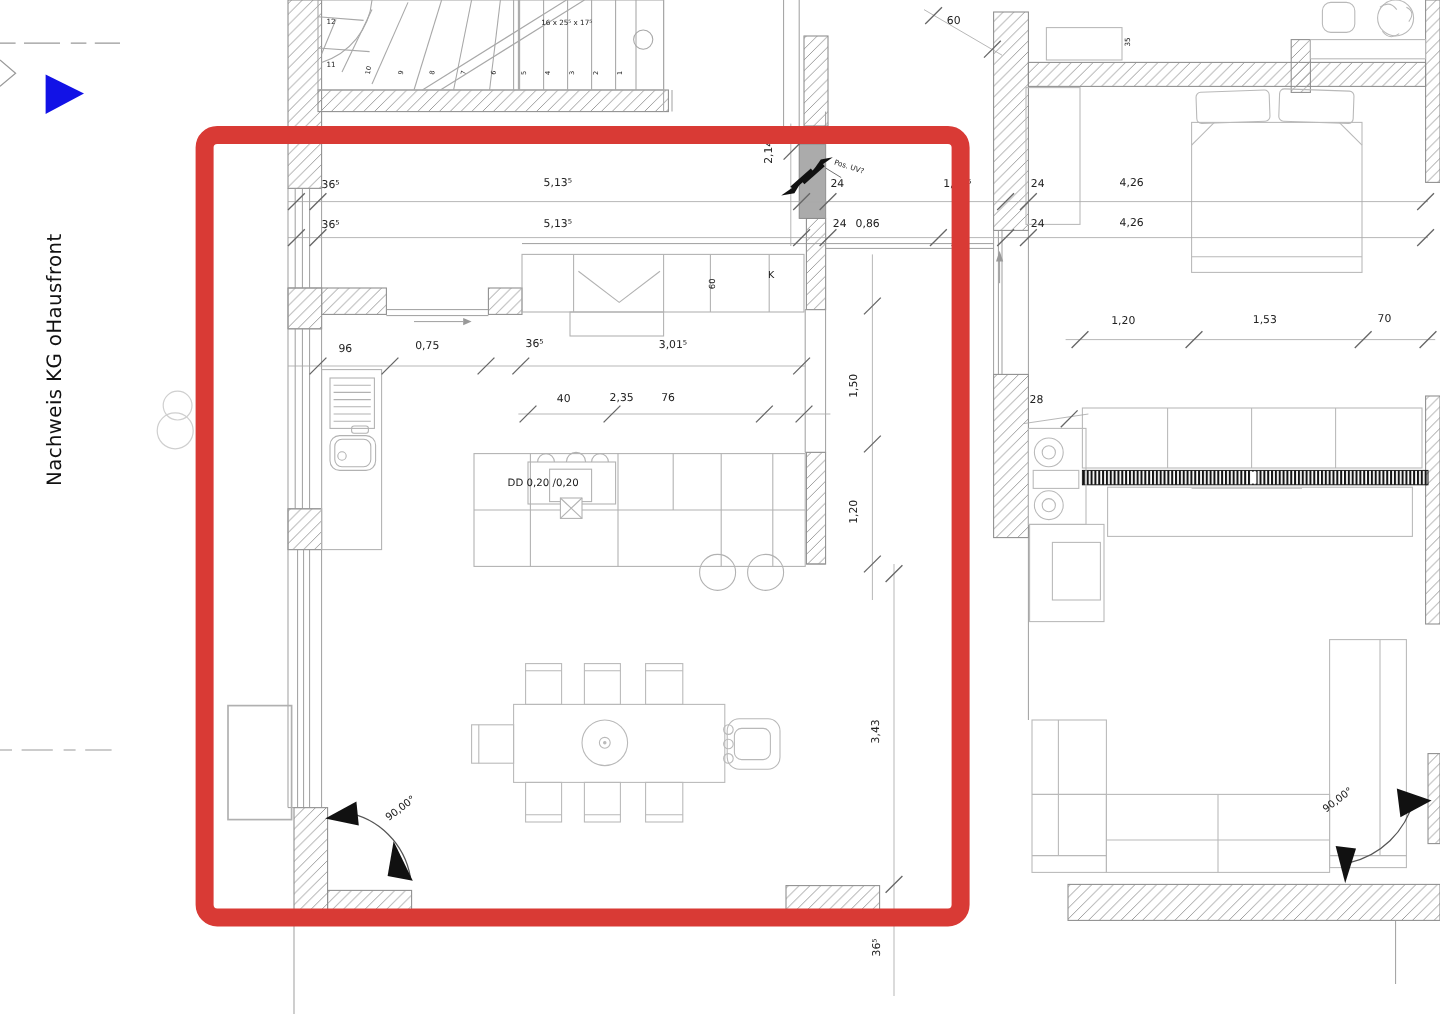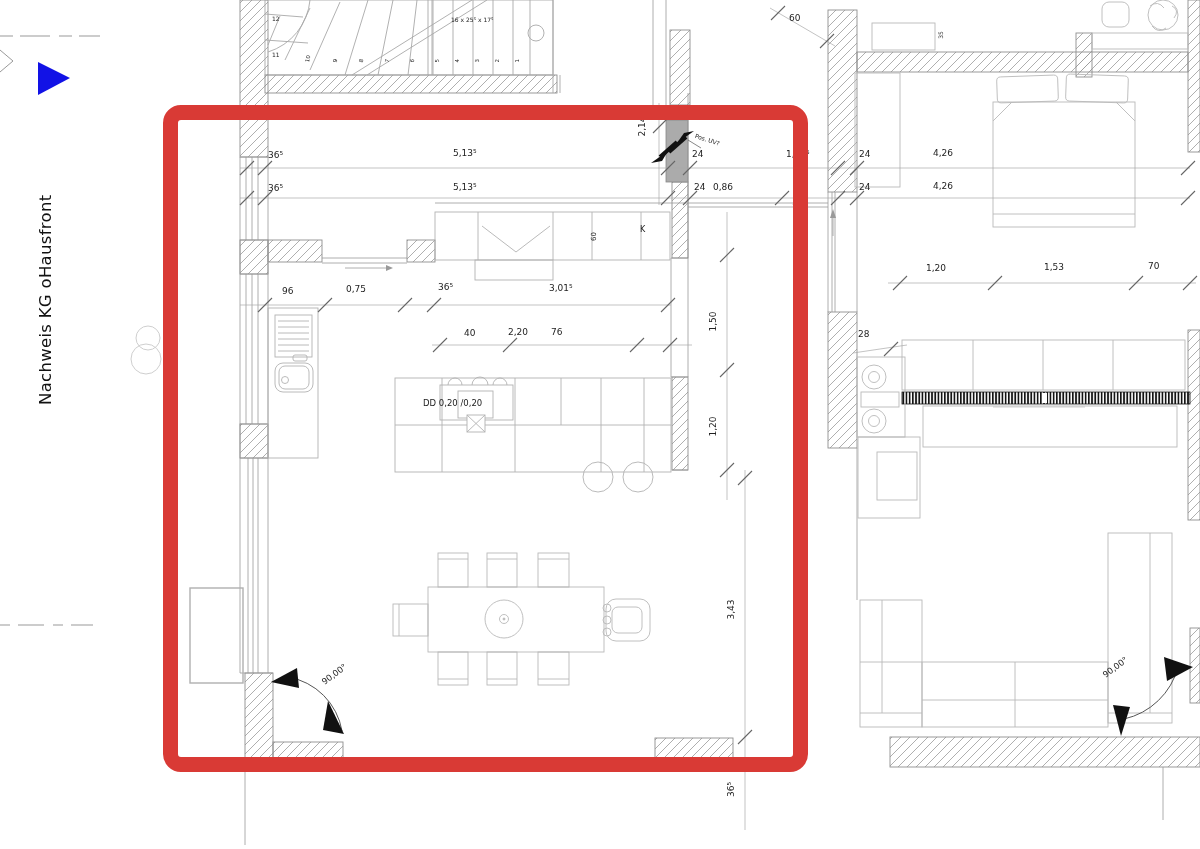--- a/index.html
+++ b/index.html
@@ -360,21 +360,21 @@
 <span class="t" style="left:694px;top:183px">24</span>
 <span class="t" style="left:713px;top:183px">0,86</span>
 <span class="t" style="left:795px;top:182px">7¹</span>
 
 <span class="t" style="left:282px;top:287px">96</span>
 <span class="t" style="left:346px;top:285px">0,75</span>
 <span class="t" style="left:438px;top:283px">36⁵</span>
 <span class="t" style="left:549px;top:284px">3,01⁵</span>
 
 <span class="t" style="left:464px;top:329px">40</span>
-<span class="t" style="left:508px;top:328px">2,20</span>
+<span class="t" style="left:508px;top:328px">2,35</span>
 <span class="t" style="left:551px;top:328px">76</span>
 
 <span class="t r90" style="left:703px;top:317px">1,50</span>
 <span class="t r90" style="left:703px;top:422px">1,20</span>
 <span class="t r90" style="left:721px;top:605px">3,43</span>
 <span class="t r90" style="left:724px;top:785px">36⁵</span>
 <span class="t r90" style="left:632px;top:122px">2,14</span>
 
 <span class="t f85" style="left:423px;top:399px">DD 0,20 /0,20</span>
 <span class="t f7 r90" style="left:590px;top:233px">60</span>

